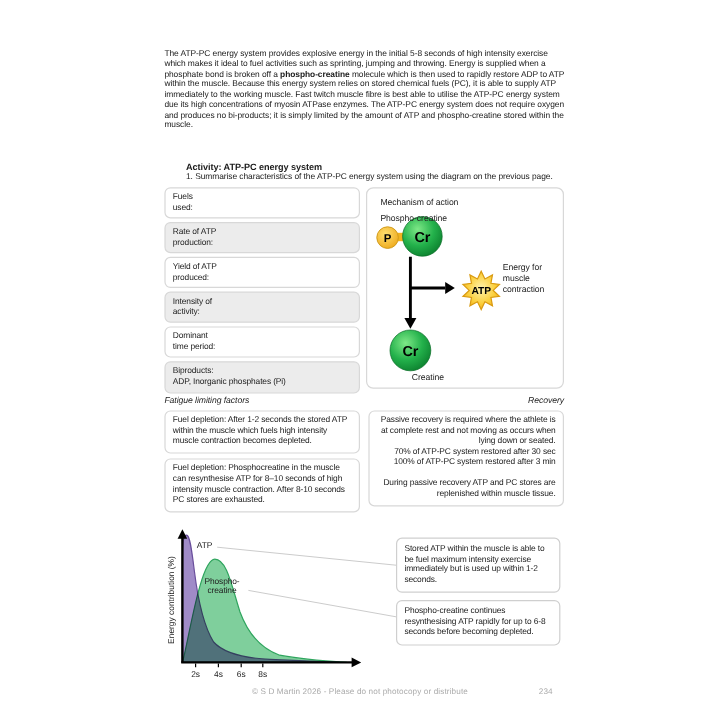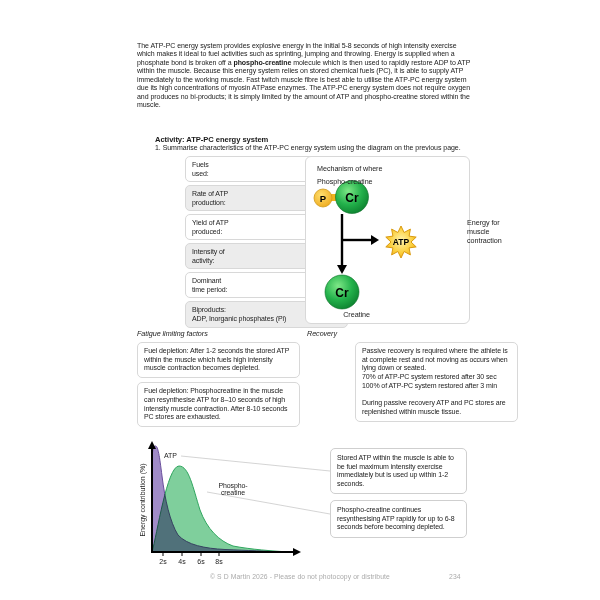--- a/index.html
+++ b/index.html
@@ -5,21 +5,21 @@
   html,body{margin:0;padding:0;background:#fff;}
   .page{position:relative;width:600px;height:600px;background:#ffffff;overflow:hidden;
         font-family:"Liberation Sans",sans-serif;color:#1a1a1a;}
   .abs{position:absolute;}
   .h-bold{font-size:7.6px;font-weight:bold;letter-spacing:-0.05px;}
   .body-txt{font-size:7px;line-height:8.45px;letter-spacing:-0.05px;}
   .sec-head{font-size:7.2px;letter-spacing:-0.05px;color:#222;font-style:italic;}
   .rbox{box-sizing:border-box;border:1px solid #d8d8d8;border-radius:5px;background:#fff;
         font-size:7px;line-height:8.7px;letter-spacing:-0.1px;padding:4px 6px;color:#222;}
   .rbox.alt{background:#ececec;}
-  .pre{white-space:pre-line;margin-left:48px;}
+  .pre{white-space:pre-line;}
   .char-box{width:163px;height:26px;margin-bottom:3px;}
   .char-box.last{height:auto;min-height:26px;}
   .mech-box{box-sizing:border-box;width:165px;height:168px;border:1px solid #d8d8d8;border-radius:6px;background:#fff;}
   .mech-label{font-size:7.2px;letter-spacing:-0.05px;color:#222;}
   .fat-box{width:163px;margin-top:4px;}
   .callout{box-sizing:border-box;width:137px;border:1px solid #cfcfcf;border-radius:5px;background:#fff;
            font-size:7px;line-height:8.6px;letter-spacing:-0.1px;padding:5px 6px;color:#222;}
   .chart-title{font-size:7.2px;letter-spacing:-0.05px;color:#222;}
   .chart-label{font-size:7px;letter-spacing:-0.1px;color:#222;}
   .footer-txt{font-size:6.8px;color:#aaaaaa;letter-spacing:0.1px;}
@@ -86,35 +86,35 @@
 
       <circle cx="46" cy="40" r="16.5" fill="url(#gGreen)" stroke="#0a6e27" stroke-width="0.6"></circle>
       <text x="46" y="44.5" text-anchor="middle" font-size="12" font-weight="bold" fill="#000">Cr</text>
 
       <polygon points="95,69 98.1,75.5 104.4,72.1 103.1,79.1 110.2,80.1 105,85 110.2,89.9 103.1,90.9 104.4,97.9 98.1,94.5 95,101 91.9,94.5 85.6,97.9 86.9,90.9 79.8,89.9 85,85 79.8,80.1 86.9,79.1 85.6,72.1 91.9,75.5" fill="url(#gStar)" stroke="#d99a10" stroke-width="1"></polygon>
       <text x="95" y="88" text-anchor="middle" font-size="8.5" font-weight="bold" fill="#000">ATP</text>
 
       <circle cx="36" cy="135" r="17" fill="url(#gGreen)" stroke="#0a6e27" stroke-width="0.6"></circle>
       <text x="36" y="139.5" text-anchor="middle" font-size="12" font-weight="bold" fill="#000">Cr</text>
     </svg>
-    <div class="abs mech-label" style="left:11px;top:7px;">Mechanism of where</div>
+    <div class="abs mech-label" style="left:11px;top:7px;">Mechanism of action</div>
     <div class="abs mech-label" style="left:11px;top:20px;">Phospho-creatine</div>
     <div class="abs mech-label pre" style="left:113px;top:61px;width:50px;line-height:9px;">Energy for
 muscle
 contraction</div>
     <div class="abs mech-label" style="left:8px;top:153px;width:56px;text-align:right;">Creatine</div>
   </div>
 
   <div class="abs" style="left:137px;top:329px;width:163px;">
     <div class="sec-head">Fatigue limiting factors</div>
     <div class="rbox fat-box">Fuel depletion: After 1-2 seconds the stored ATP within the muscle which fuels high intensity muscle contraction becomes depleted.</div>
     <div class="rbox fat-box">Fuel depletion: Phosphocreatine in the muscle can resynthesise ATP for 8–10 seconds of high intensity muscle contraction. After 8-10 seconds PC stores are exhausted.</div>
   </div>
 
-  <div class="abs" style="left:307px;top:329px;width:163px;">
+  <div class="abs" style="left:307px;top:329px;width:163px;text-align:right;">
     <div class="sec-head">Recovery</div>
     <div class="rbox fat-box pre">Passive recovery is required where the athlete is at complete rest and not moving as occurs when lying down or seated.
 70% of ATP-PC system restored after 30 sec
 100% of ATP-PC system restored after 3 min
 
 During passive recovery ATP and PC stores are replenished within muscle tissue.</div>
   </div>
 
   <div class="abs" style="left:137px;top:431px;width:333px;height:145px;">
     <svg width="333" height="134" viewBox="0 0 333 134" class="abs" style="left:0;top:9px;">

